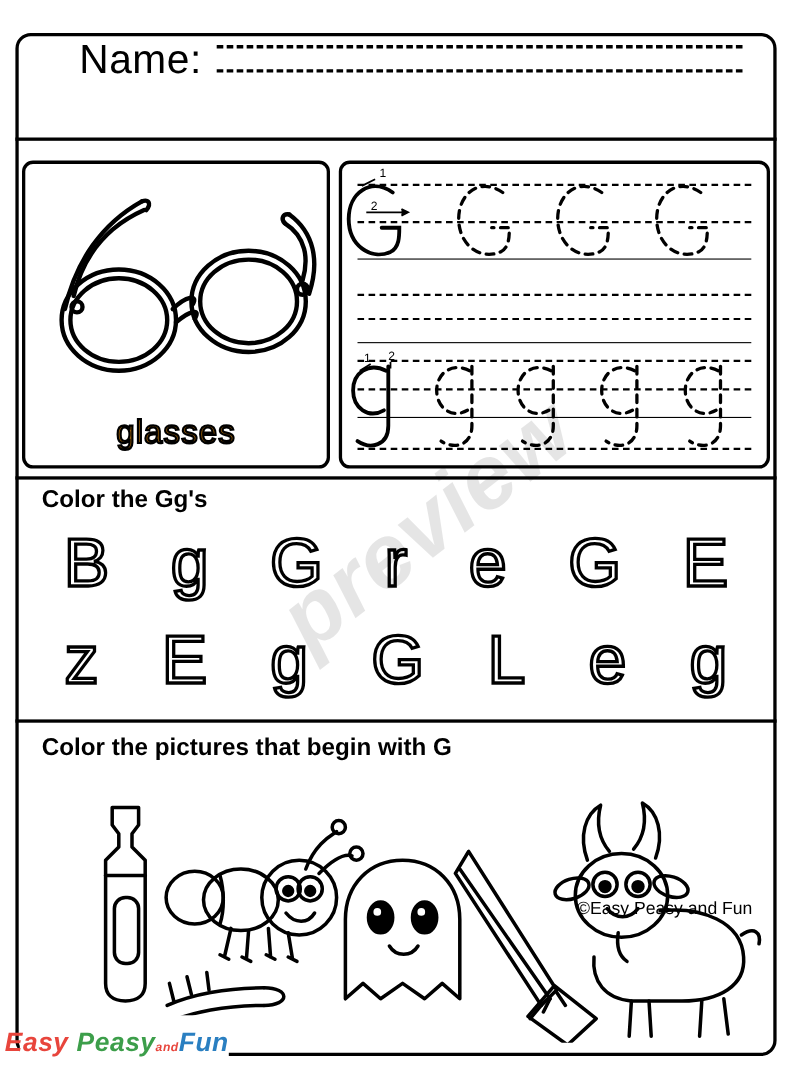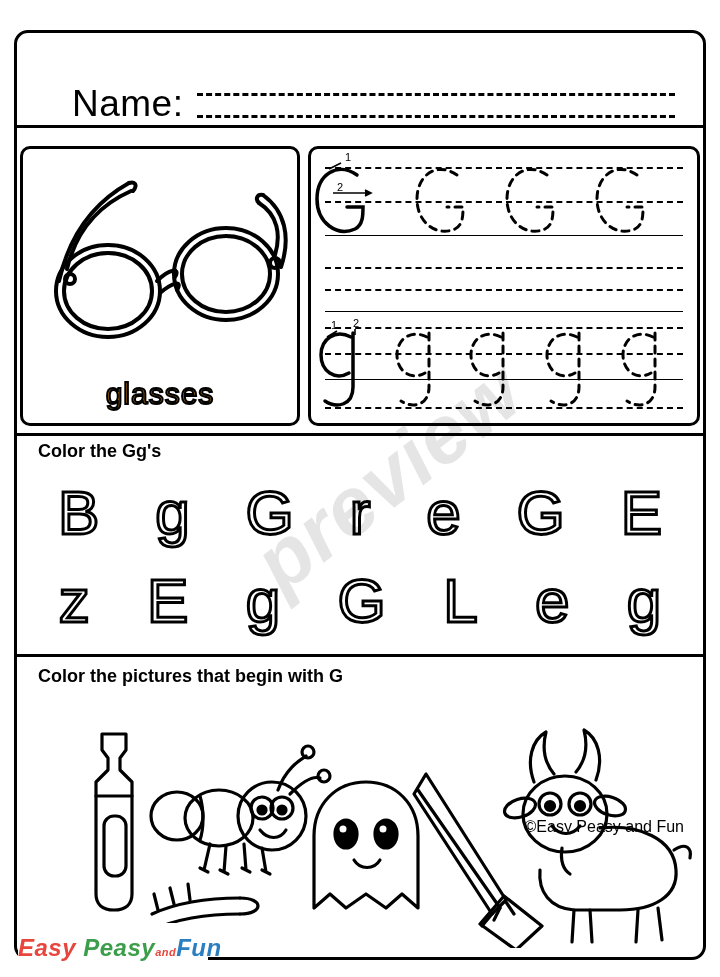--- a/index.html
+++ b/index.html
@@ -24,21 +24,21 @@
     border: 3px solid #000;
     border-radius: 14px;
   }
 
   
   .name-row {
     position: absolute;
     left: 17px; top: 33px;
     width: 686px; height: 92px;
     display: flex;
-    align-items: flex-end;
+    align-items: flex-start;
   }
   .name-label {
     font-size: 37px;
     font-weight: 400;
     letter-spacing: 0.5px;
     margin-left: 55px;
     color: #000;
     font-family: "Liberation Sans", sans-serif;
   }
   .name-lines {
@@ -110,21 +110,21 @@
   .rule.dashed { border-top: 2px dashed #000; }
   .rule.thin { border-top: 1.5px solid #000; }
 
   
   .sec3 {
     position: absolute;
     left: 14px; top: 433px;
     width: 692px; height: 218px;
   }
   .sec-title {
-    font-size: 18px;
+    font-size: 22px;
     font-weight: 700;
     color: #000;
     margin: 8px 0 0 24px;
     font-family: "Liberation Sans", sans-serif;
   }
   .letter-grid {
     position: absolute;
     left: 16px; right: 16px;
     top: 36px;
     height: 176px;
@@ -164,21 +164,21 @@
   }
 
   
   .logo {
     position: absolute;
     left: 18px; bottom: 4px;
     width: 190px; height: 50px;
     background: #ffffff;
     display: flex;
     align-items: center;
-    justify-content: flex-start;
+    justify-content: flex-end;
   }
   .logo-text {
     font-size: 24px;
     font-weight: 700;
     font-style: italic;
     letter-spacing: 0.5px;
     white-space: nowrap;
     font-family: "Liberation Sans", sans-serif;
   }
   .logo-text .c1 { color: #e8453c; }

